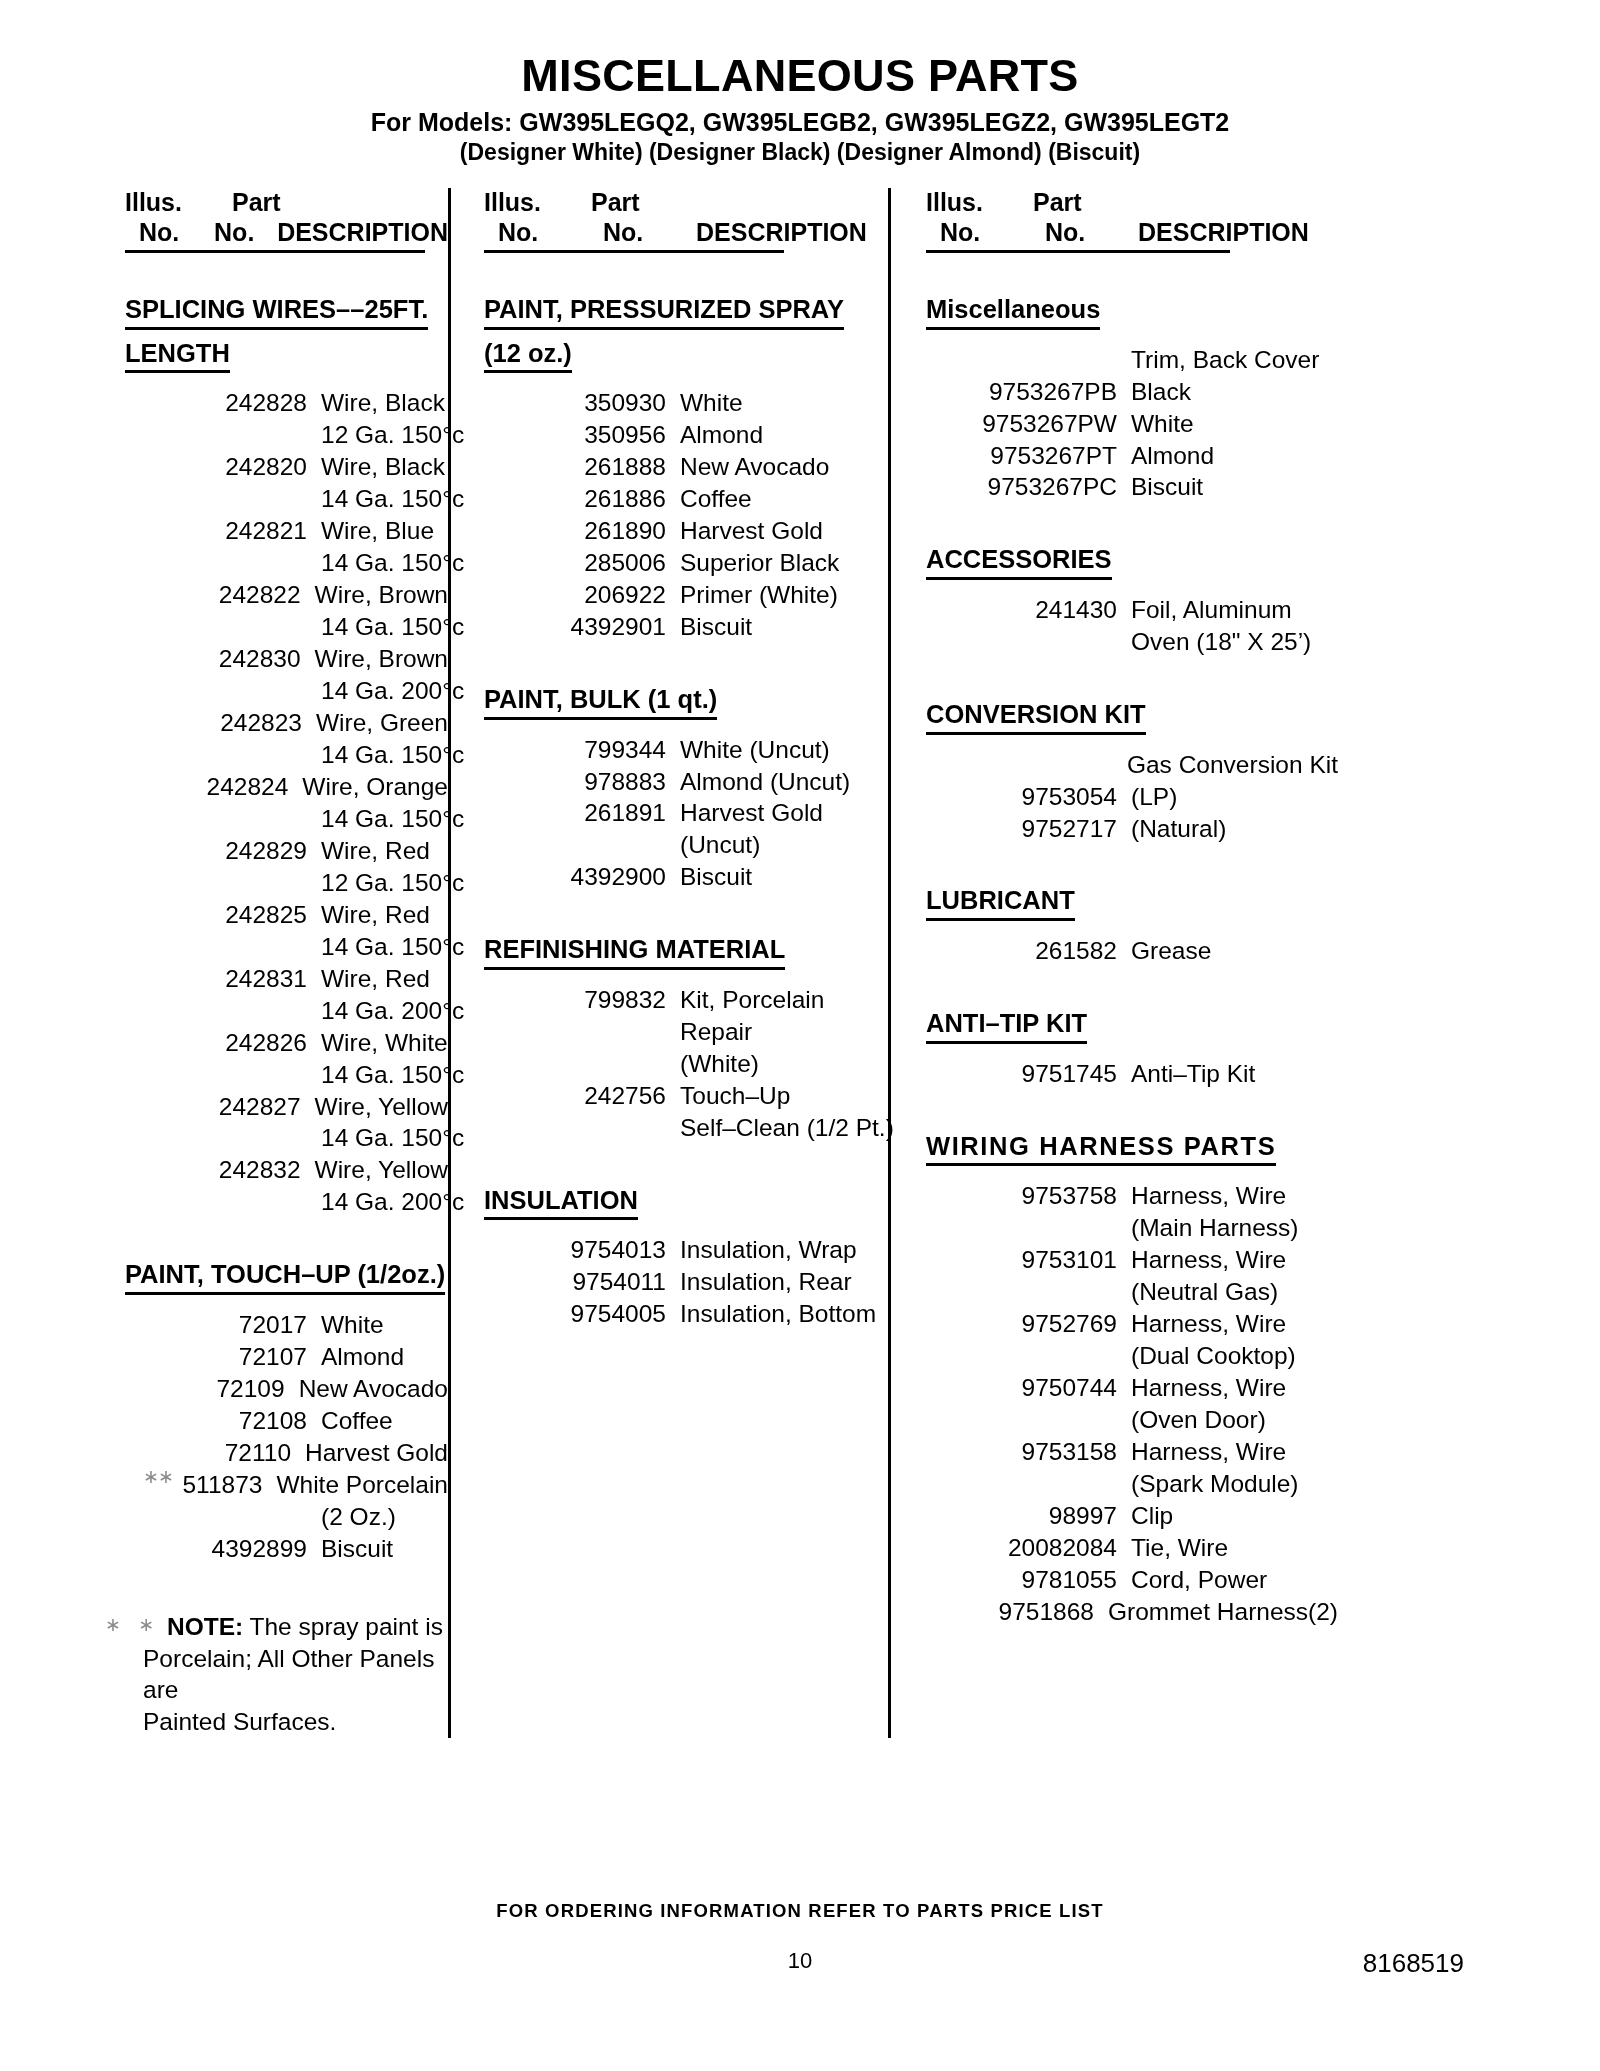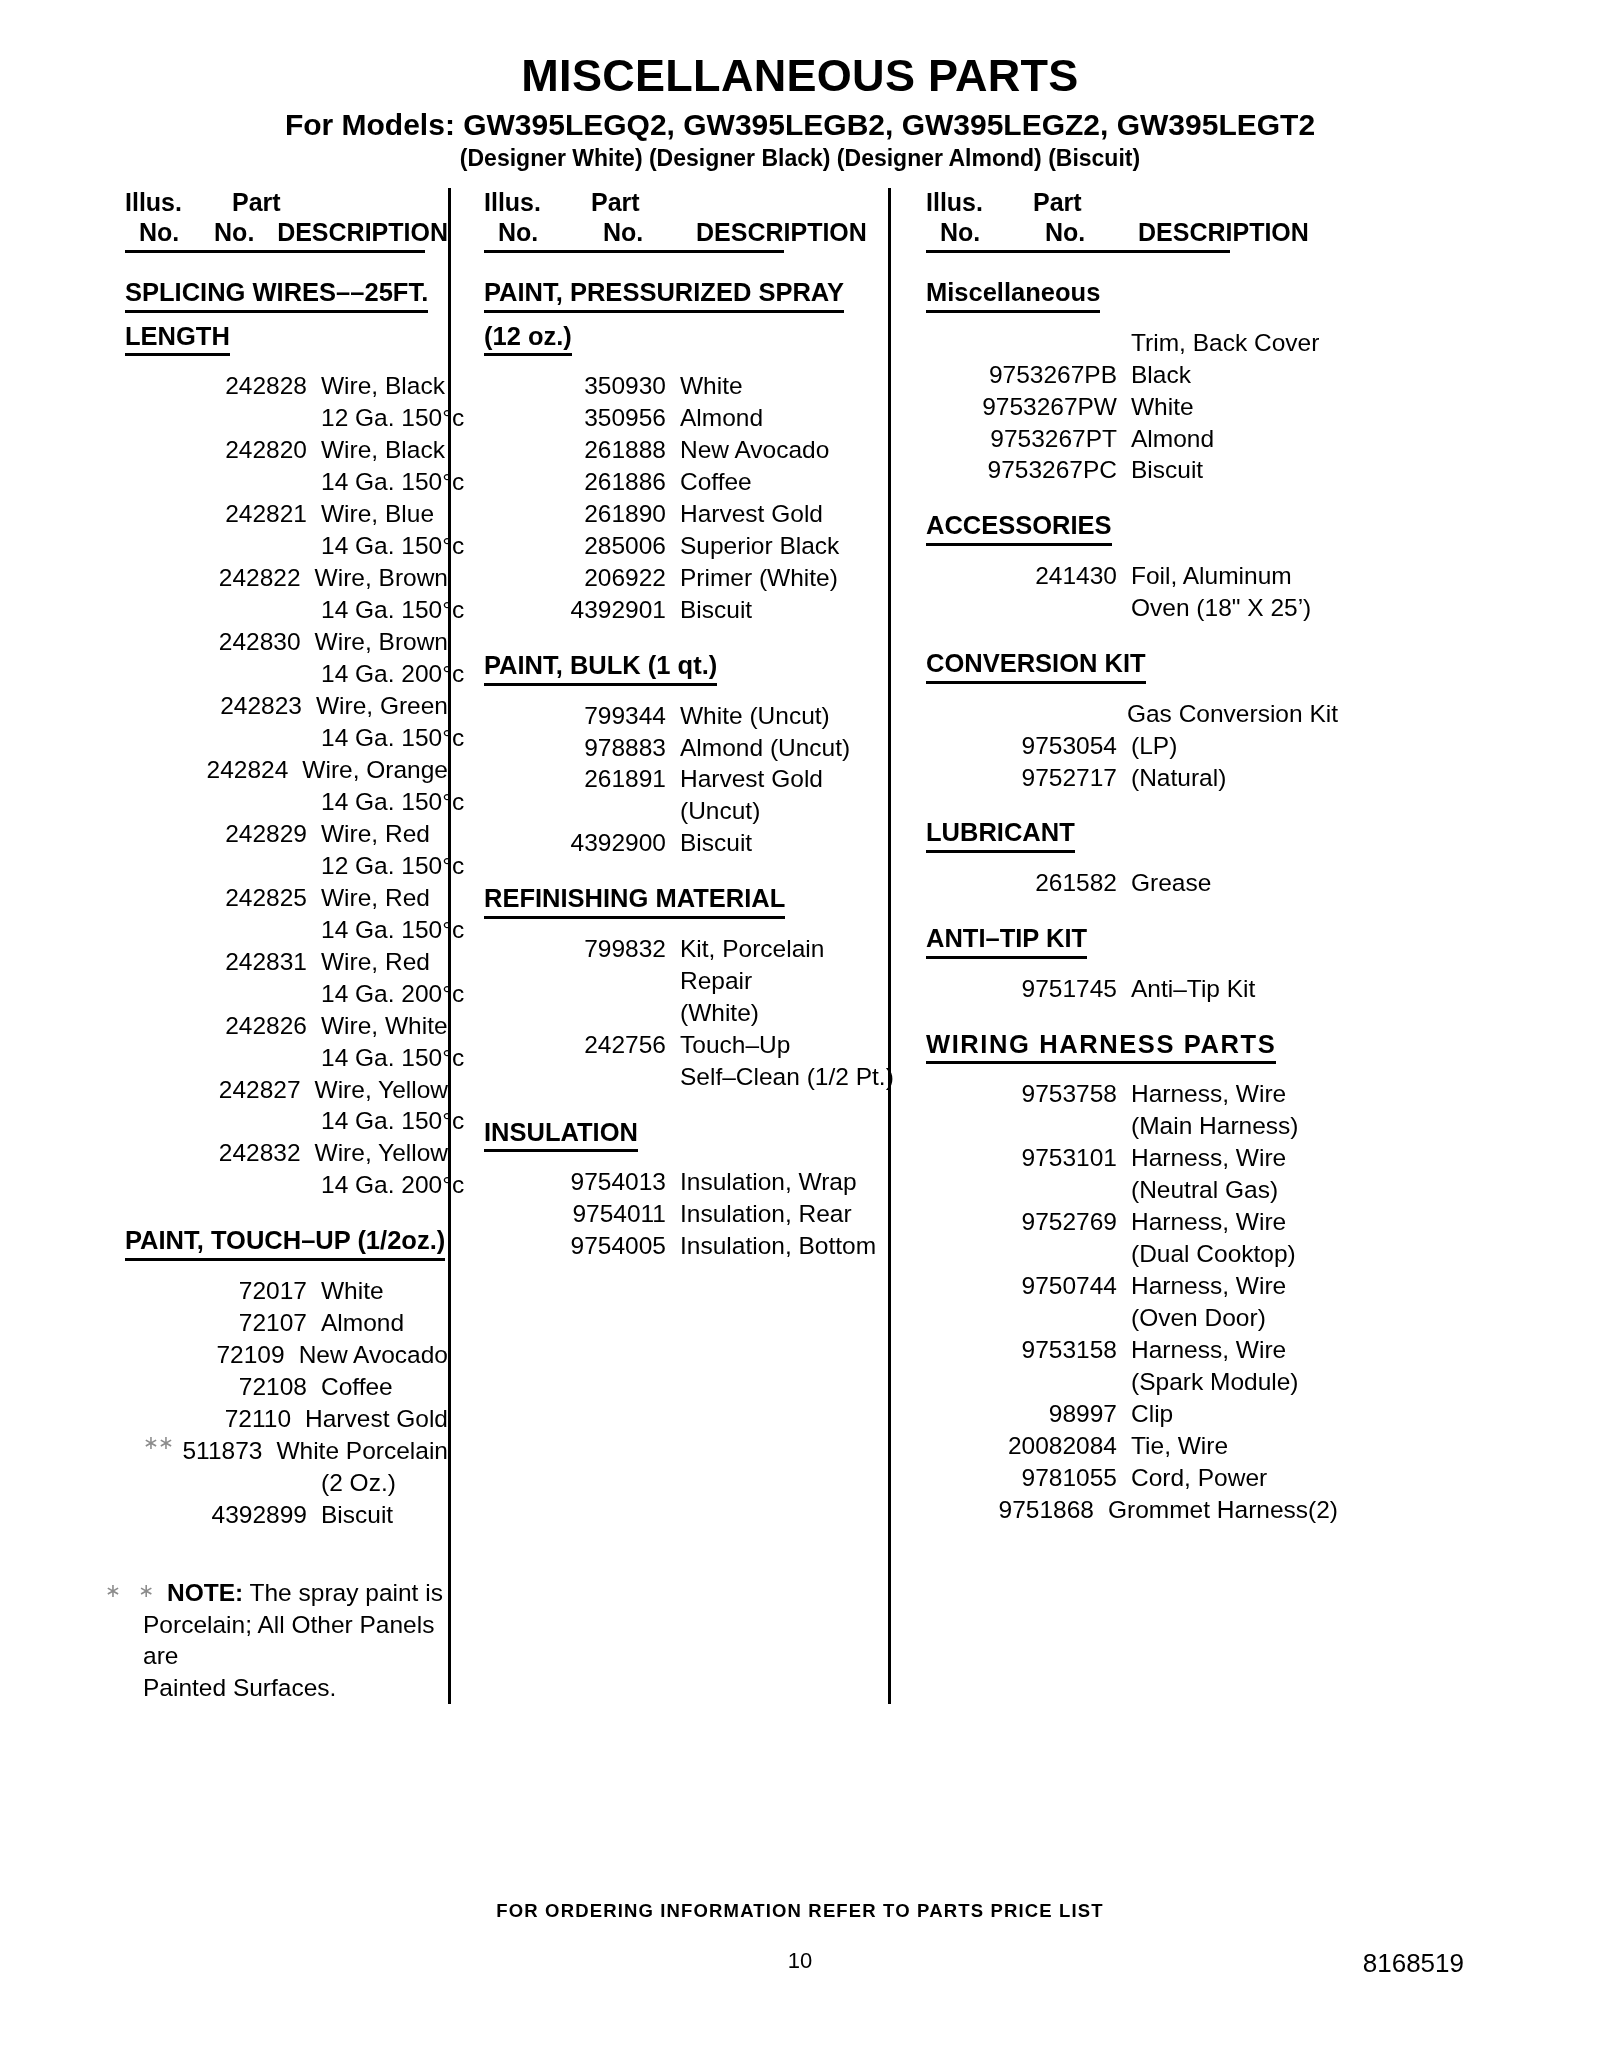--- a/index.html
+++ b/index.html
@@ -22,21 +22,21 @@
     padding-top: 52px;
   }
   .page-title {
     font-size: 45px;
     font-weight: bold;
     letter-spacing: 0.3px;
     line-height: 1.06;
     margin: 0;
   }
   .models-line {
-    font-size: 30px;
+    font-size: 25px;
     font-weight: bold;
     line-height: 1.28;
     margin: 6px 0 0 0;
   }
   .finish-line {
     font-size: 23px;
     font-weight: bold;
     line-height: 1.28;
     margin: 0;
   }
@@ -90,21 +90,21 @@
     font-size: 25.5px;
     font-weight: bold;
     display: inline-block;
     border-bottom: 3.5px solid #000;
     padding-bottom: 2px;
     line-height: 1.2;
     white-space: nowrap;
   }
   .section-head.spaced { letter-spacing: 1.6px; }
 
-  .sec-block { margin-top: 24px; }
+  .sec-block { margin-top: 41px; }
   .sec-items { margin-top: 14px; }
 
   
   .prow {
     display: flex;
     font-size: 24.5px;
     line-height: 1.305;
     white-space: nowrap;
   }
   .pno {

